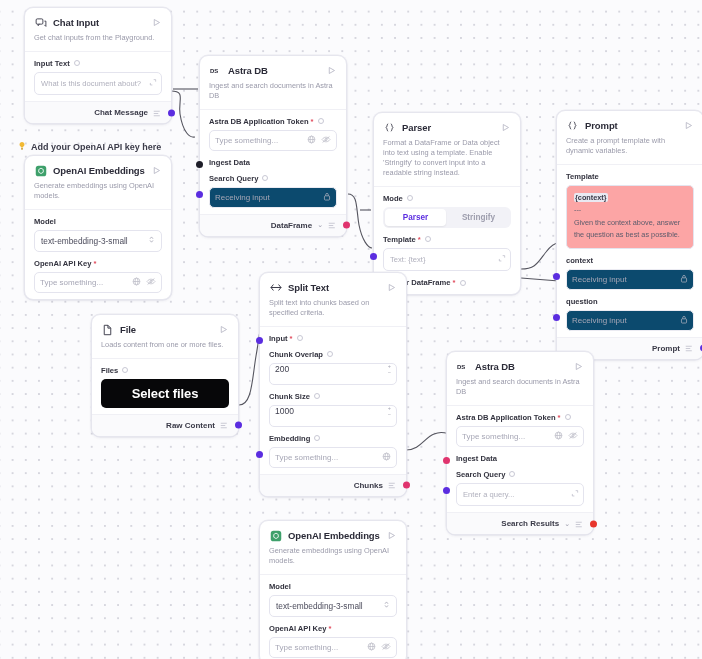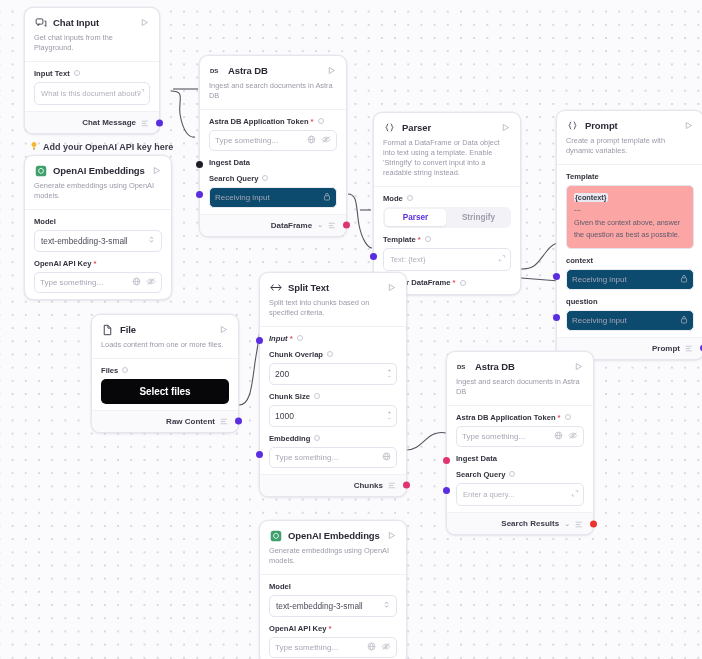--- a/index.html
+++ b/index.html
@@ -99,30 +99,30 @@
     padding: 4px 0; border-radius: 4px; color: #9d9dad;
   }
   .tg-item.active { background: #ffffff; color: #5b2de0; box-shadow: 0 1px 2px rgba(0,0,0,0.07); }
 
   .select-box {
     display: flex; align-items: center; justify-content: space-between;
     border: 1px solid #e4e4ee; border-radius: 5px; background: #fff;
     height: 22px; padding: 0 6px; font-size: 8.3px; color: #4c4c5c;
   }
   .num-box {
-    display: flex; align-items: center; justify-content: space-between;
+    display: flex; justify-content: space-between;
     border: 1px solid #e4e4ee; border-radius: 5px; background: #fff;
     height: 22px; padding: 0 5px; font-size: 8.5px; color: #3d3d4c;
   }
   .spin { display: flex; flex-direction: column; gap: 1px; }
   .spin div { font-size: 5.5px; color: #a6a6b4; line-height: 5px; }
 
   .black-btn {
     background: #070709; color: #fff; border-radius: 5px;
-    text-align: center; font-size: 10px; font-weight: bold;
+    text-align: center; font-size: 13px; font-weight: bold;
     padding: 7px 0; letter-spacing: -0.1px;
   }
   .note {
     position: absolute; display: flex; align-items: center; gap: 4px;
     font-size: 9px; font-weight: bold; color: #3c3c4a;
   }
   .prompt-tpl {
     border: 1px solid #e4e4ee; border-radius: 5px; background: #fca5a5;
     padding: 6px 7px; font-size: 7.3px; color: #5b5b6b; line-height: 1.7;
   }
@@ -145,32 +145,32 @@
 
     <path d="M173,89 L198,89" stroke="#55555f" stroke-width="1.1" fill="none"></path>
 
     <path d="M360,210 L371,210" stroke="#55555f" stroke-width="1.1" fill="none"></path>
 
     <path d="M239,405 C252,405 252,380 256,356 C259,340 262,313 263,313" stroke="#55555f" stroke-width="1.1" fill="none"></path>
 
     <path d="M406,450 C420,450 424,438 434,434 C441,431 444,433 446,433" stroke="#55555f" stroke-width="1.1" fill="none"></path>
   </svg>
 
-  <div class="note" style="left:29px; top:141px;">
+  <div class="note" style="left:17px; top:141px;">
     <span>
       <svg width="10" height="10" viewBox="0 0 16 16">
         <path d="M8 1.5a4 4 0 0 0-2.3 7.3c.4.3.6.7.6 1.2v.5h3.4V10c0-.5.2-.9.6-1.2A4 4 0 0 0 8 1.5z" fill="#f2b933"></path>
         <rect x="6.3" y="11.4" width="3.4" height="1.2" rx="0.6" fill="#b8860b"></rect>
         <rect x="6.8" y="13.1" width="2.4" height="1.1" rx="0.55" fill="#b8860b"></rect>
       </svg>
     </span>
     <span>Add your OpenAI API key here</span>
   </div>
 
-  <div class="node" style="left:24px; top:7px; width:136px;">
+  <div class="node" style="left:24px; top:7px; width:148px;">
     <div class="node-head">
       <span class="n-icon">
         <svg width="12" height="12" viewBox="0 0 16 16" fill="none" stroke="#3a3a48" stroke-width="1.2">
           <rect x="1.5" y="2.5" width="9" height="7" rx="1.5"></rect>
           <path d="M4 9.5v2l2.2-2"></path>
             <path d="M12.5 5.5h2v7l-2-2"></path>
         </svg>
       </span>
       <span class="n-title">Chat Input</span>
       <span class="play-btn">
@@ -513,21 +513,21 @@
       <span class="n-title">Split Text</span>
       <span class="play-btn">
         <svg width="9" height="9" viewBox="0 0 12 12">
             <path d="M3 2l7 4-7 4z" fill="none" stroke="#b4b4c2" stroke-width="1.1" stroke-linejoin="round"></path>
           </svg>
       </span>
     </div>
     <div class="n-desc">Split text into chunks based on specified criteria.</div>
     <div class="n-body">
       <div class="field" style="padding-bottom:0;">
-        <div class="f-label" style="margin-bottom:2px;font-style:italic;">
+        <div class="f-label" style="margin-bottom:2px;">
           <span>Input</span>
             <span class="req">*</span>
           <span class="info-dot"></span>
         </div>
         <span class="port purple" style="left:-13px; top:8px;"></span>
       </div>
       <div class="field">
         <div class="f-label">
           <span>Chunk Overlap</span>
           <span class="info-dot"></span>

